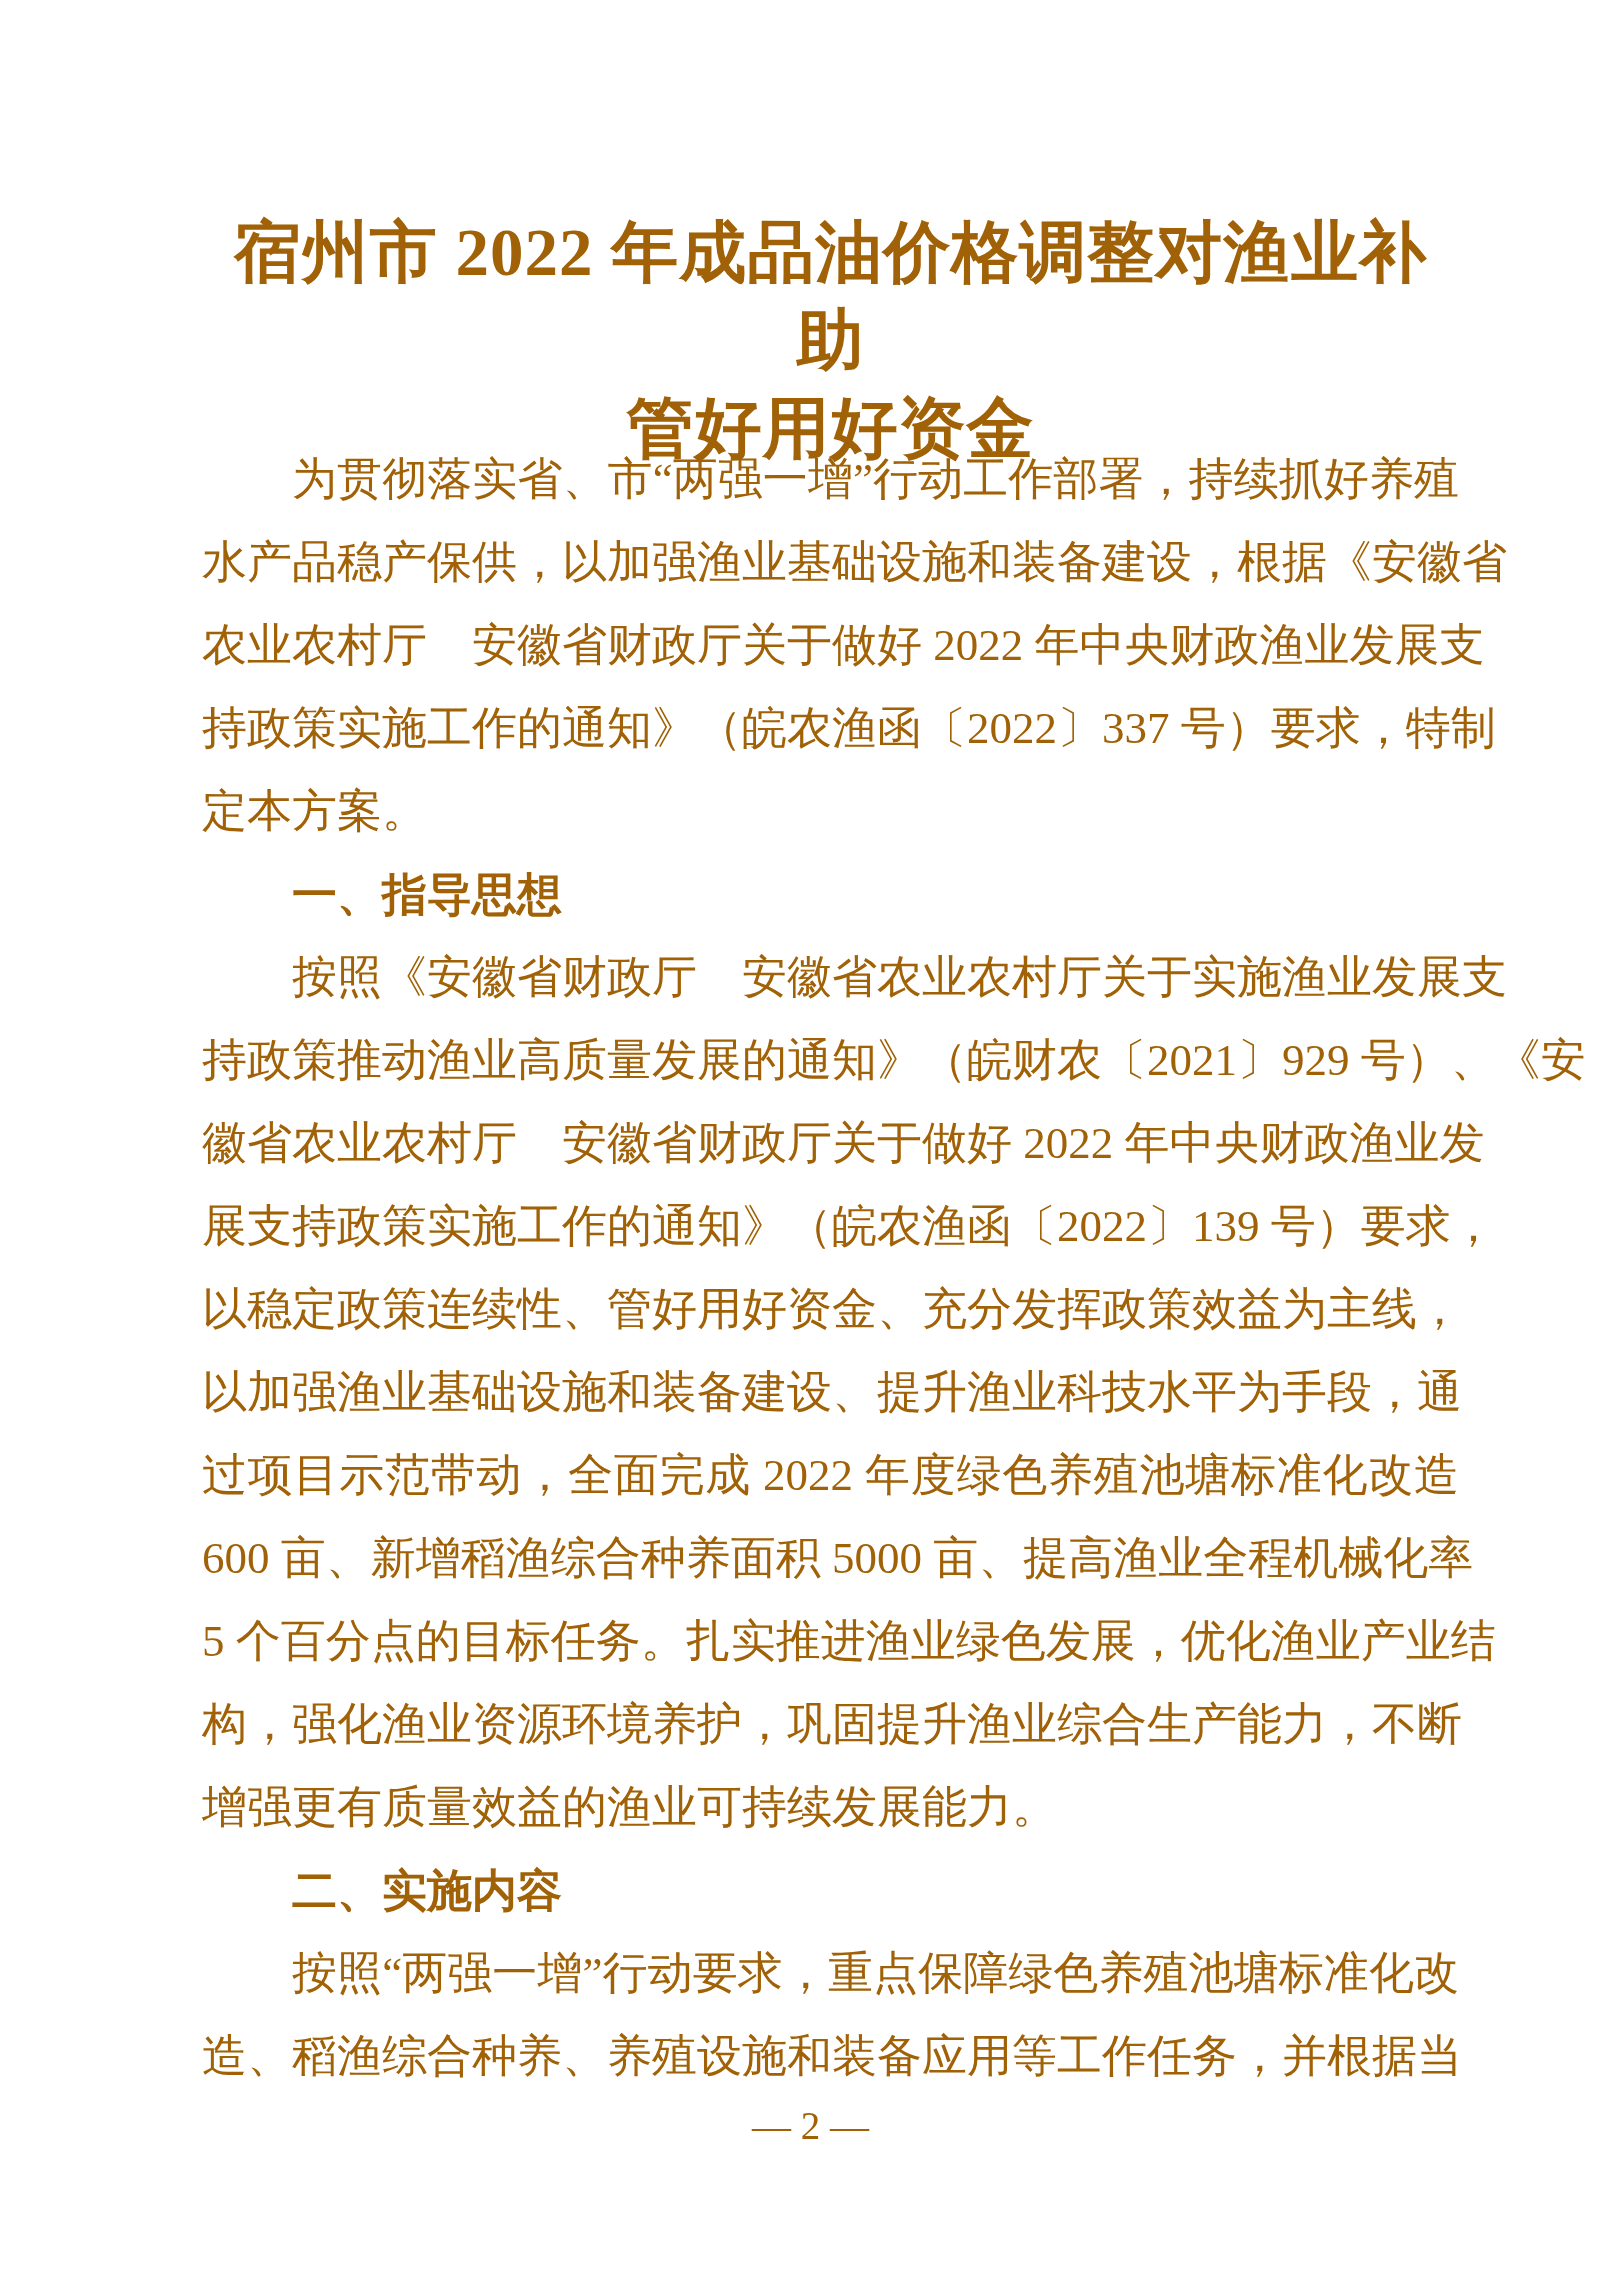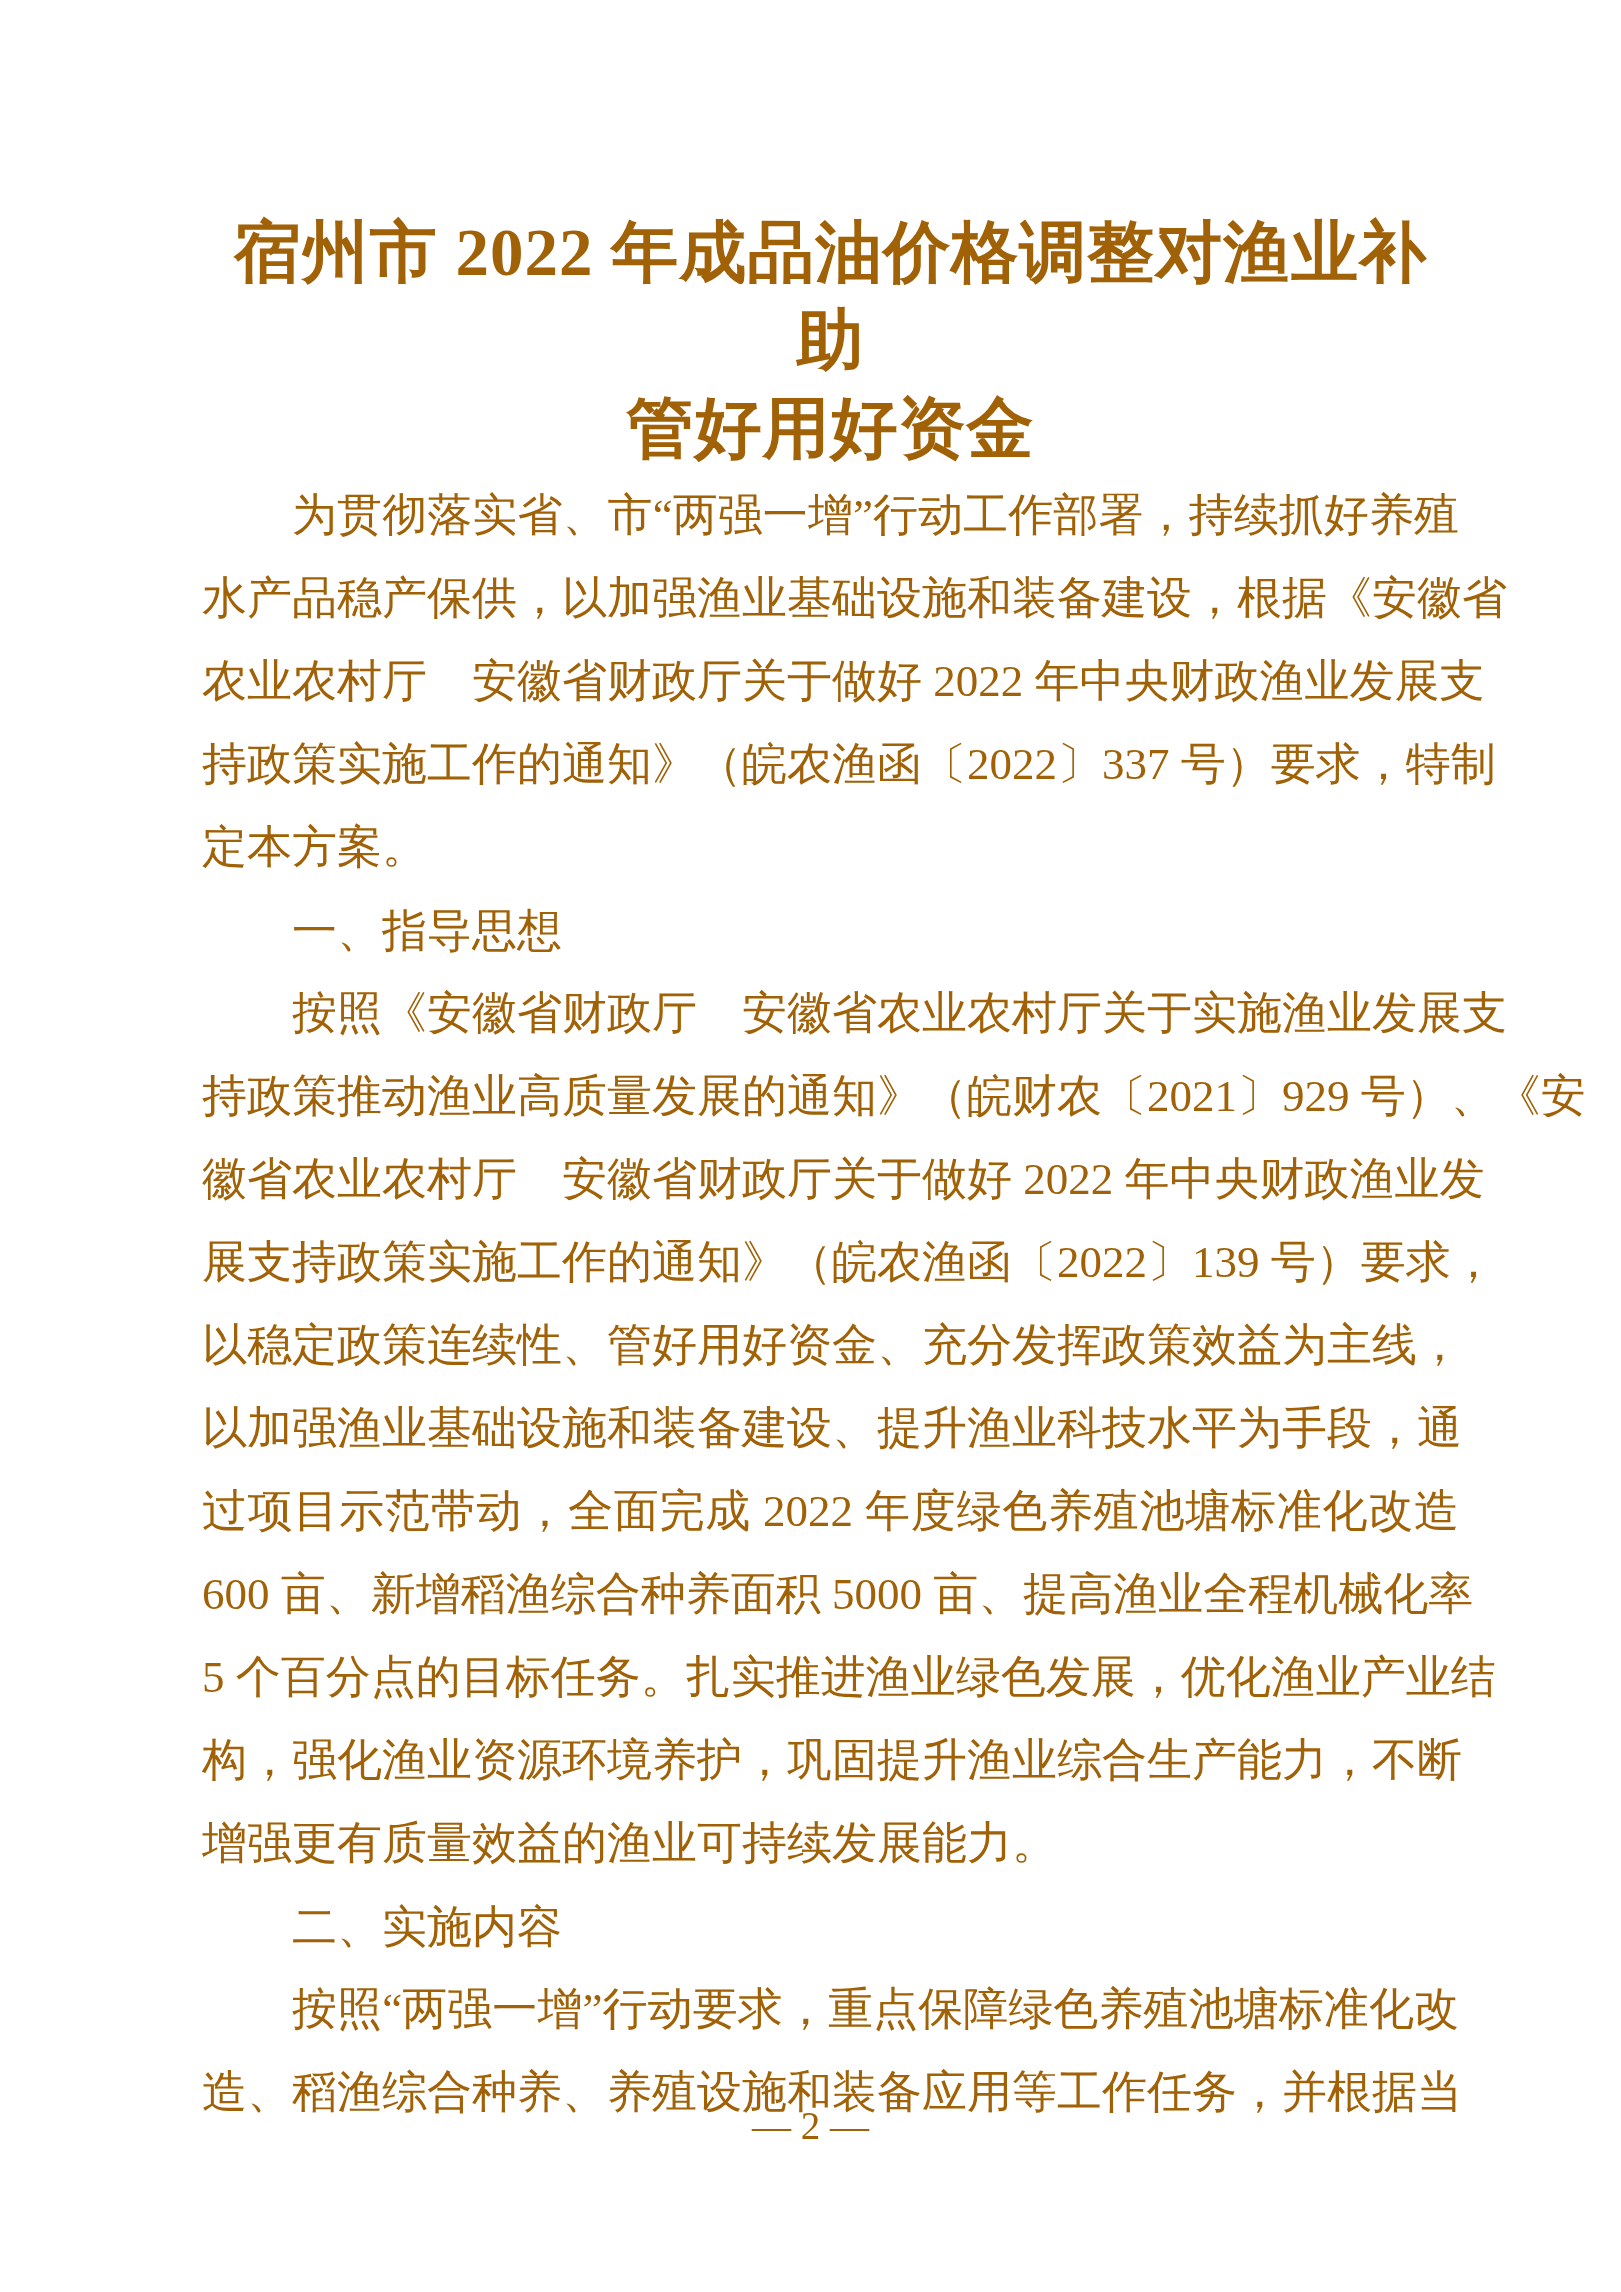--- a/index.html
+++ b/index.html
@@ -23,21 +23,21 @@
     width: 1257px;
     text-align: center;
     font-family: "Liberation Serif", serif;
     font-weight: 700;
     font-size: 67px;
     line-height: 88px;
     letter-spacing: 1px;
   }
   .content {
     position: absolute;
-    top: 474px;
+    top: 438px;
     left: 202px;
     width: 1257px;
   }
   .line {
     height: 83px;
     line-height: 83px;
     font-size: 45px;
     font-family: "Liberation Serif", serif;
     text-align: justify;
     text-align-last: justify;
@@ -46,21 +46,21 @@
     overflow: visible;
   }
   .line.first {
     text-indent: 90px;
   }
   .line.parend {
     text-align-last: left;
   }
   .line.heading {
     font-family: "Liberation Sans", sans-serif;
-    font-weight: 400;
+    font-weight: 700;
     text-align-last: left;
     text-indent: 90px;
   }
   .page-number {
     position: absolute;
     top: 2098px;
     left: 0;
     width: 1621px;
     text-align: center;
     font-size: 39px;

